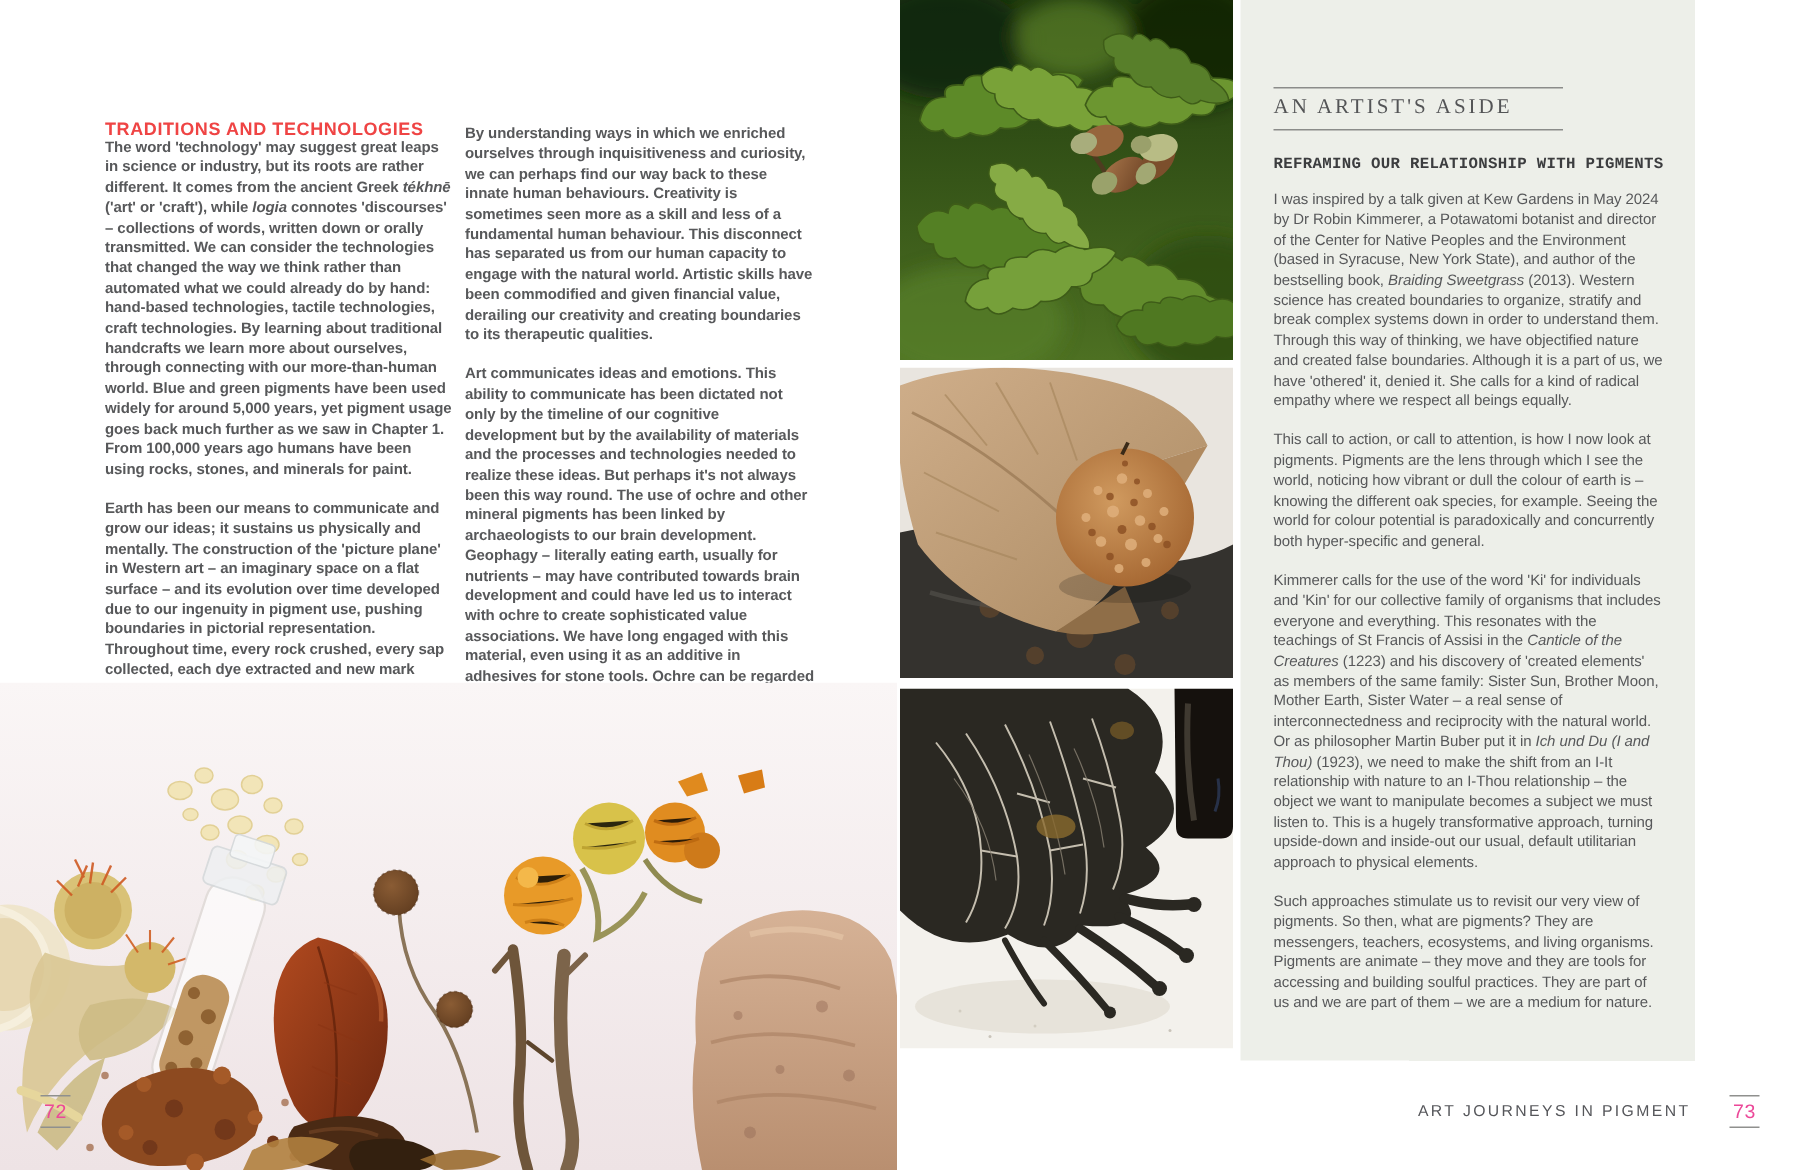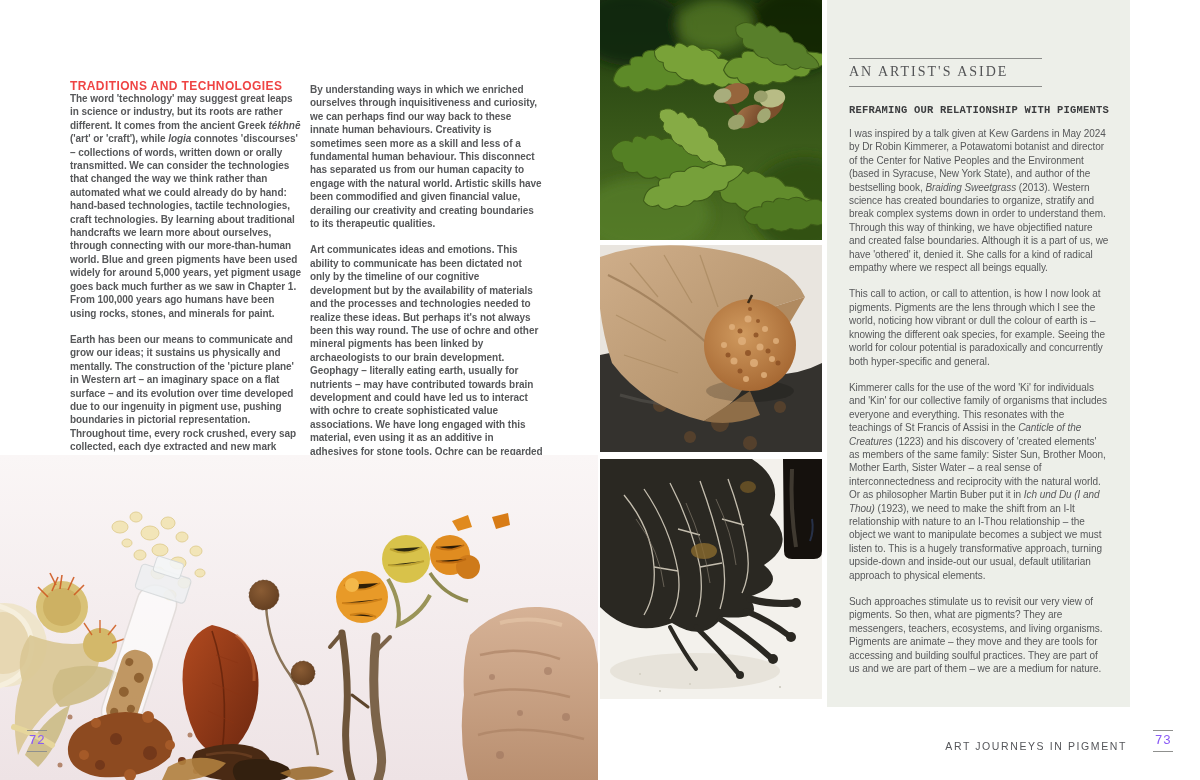--- a/index.html
+++ b/index.html
@@ -26,23 +26,23 @@
   .aside-body p{margin:0 0 13px 0;}
   
   .photo{position:absolute;display:block;}
   .photo-oak{left:600px;top:0;}
   .photo-gall{left:600px;top:245px;}
   .photo-ink{left:600px;top:459px;}
   .photo-materials{left:0;top:455px;}
   
   .pagenum{display:inline-block;min-width:20px;text-align:center;
     border-top:1px solid #8f908e;border-bottom:1px solid #8f908e;
-    padding:2px 0 3px 0;font-size:13px;color:#8b5cf6;letter-spacing:.5px;font-family:Liberation Mono, monospace;}
+    padding:2px 0 3px 0;font-size:13px;color:#ec4899;letter-spacing:.5px;}
   .pagenum-left{position:absolute;left:27px;top:730px;z-index:5;}
-  .footer-right{position:absolute;right:27px;top:730px;display:flex;align-items:flex-end;gap:26px;z-index:5;}
+  .footer-right{position:absolute;right:27px;top:730px;display:flex;align-items:flex-start;gap:26px;z-index:5;}
   .book-title{font-size:10.5px;letter-spacing:1.6px;color:#55565a;white-space:nowrap;padding-top:5px;}
 </style>
 </head>
 <body>
 
 <div class="spread">
 
   <h1 class="section-heading">TRADITIONS AND TECHNOLOGIES</h1>
 
   <div class="col col1">

